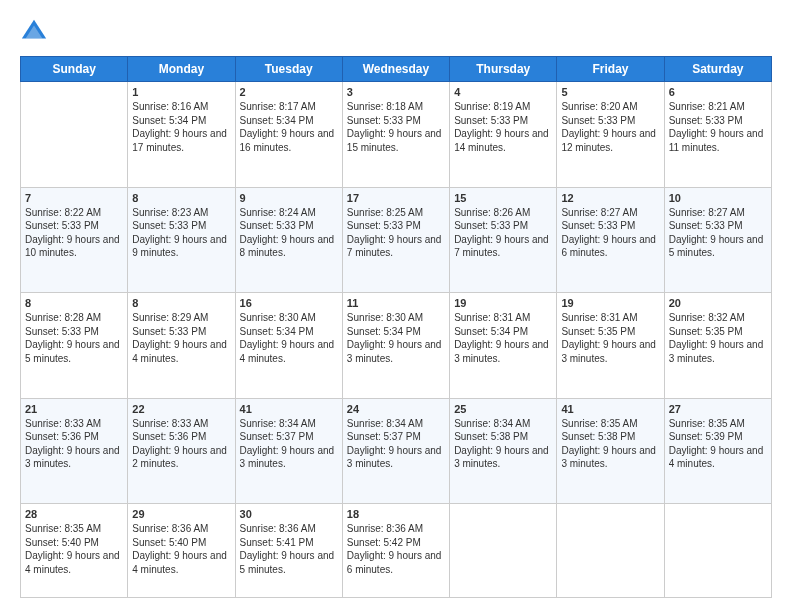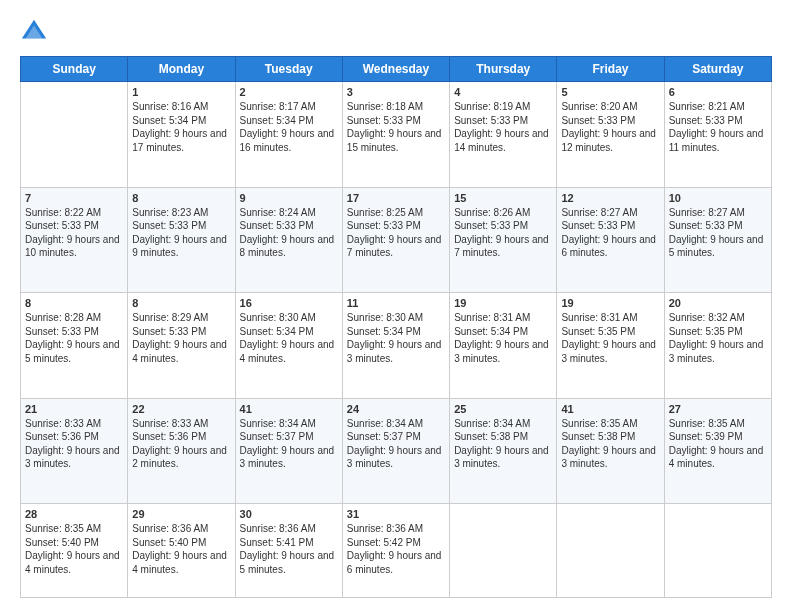--- a/index.html
+++ b/index.html
@@ -261,21 +261,21 @@
           </td>
           <td>
             <span class="day-number">29</span>
             <div class="day-info">Sunrise: 8:36 AM<br>Sunset: 5:40 PM<br>Daylight: 9 hours and 4 minutes.</div>
           </td>
           <td>
             <span class="day-number">30</span>
             <div class="day-info">Sunrise: 8:36 AM<br>Sunset: 5:41 PM<br>Daylight: 9 hours and 5 minutes.</div>
           </td>
           <td>
-            <span class="day-number">31</span>
+            <span class="day-number">18</span>
             <div class="day-info">Sunrise: 8:36 AM<br>Sunset: 5:42 PM<br>Daylight: 9 hours and 6 minutes.</div>
           </td>
           <td class="empty-cell"></td>
           <td class="empty-cell"></td>
           <td class="empty-cell"></td>
         </tr>
       </tbody>
   </table>
 </div>
 

